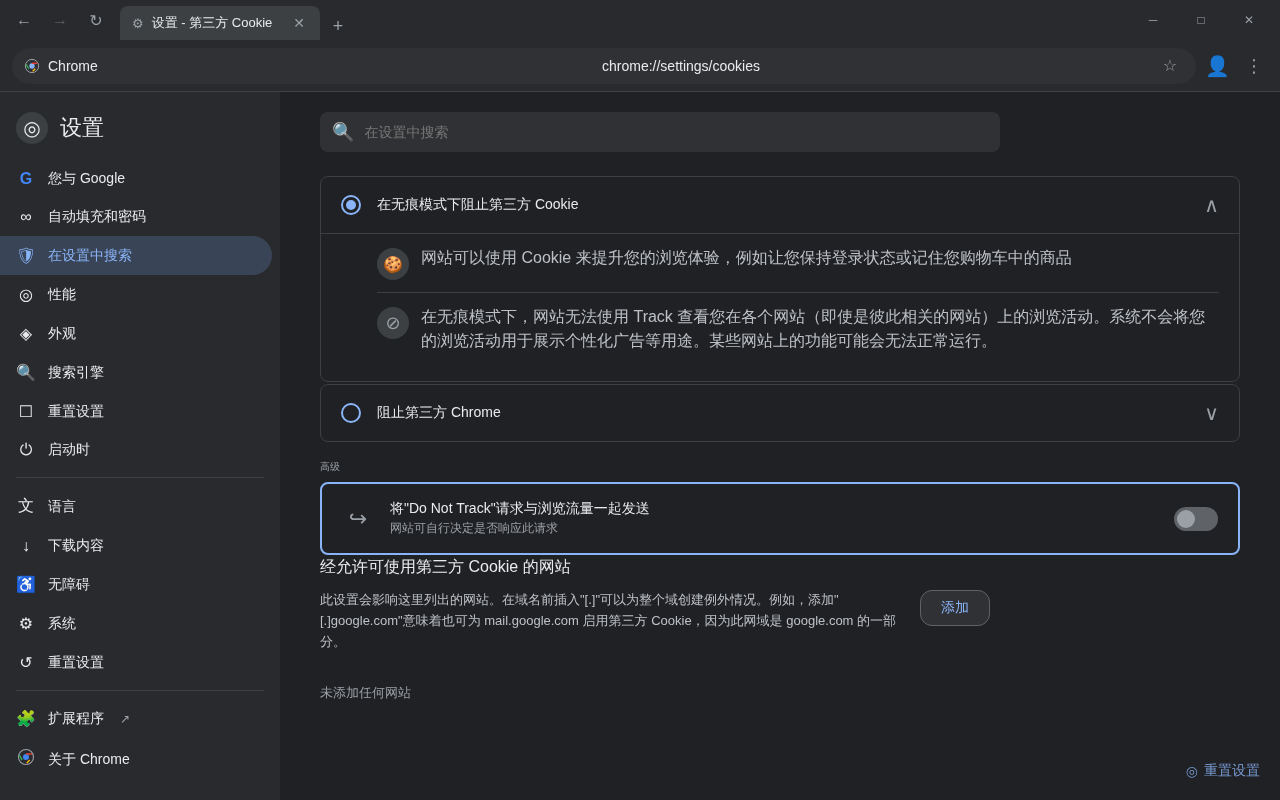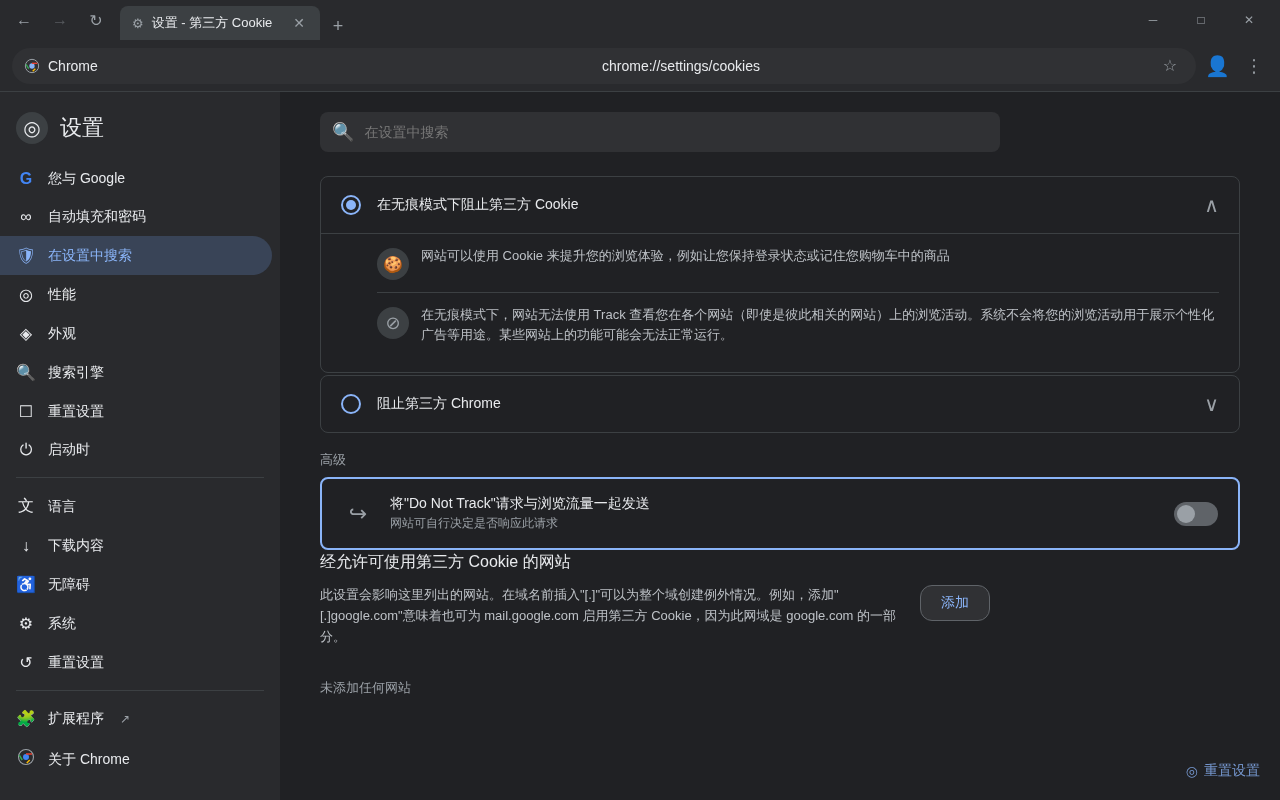--- a/index.html
+++ b/index.html
@@ -268,28 +268,28 @@
     .sub-icon {
       width: 32px; height: 32px;
       background: #3c4043;
       border-radius: 50%;
       display: flex; align-items: center; justify-content: center;
       flex-shrink: 0;
       font-size: 16px;
       margin-top: 2px;
     }
     .sub-text {
-      font-size: 13px;
+      font-size: 16px;
       color: #bdc1c6;
       line-height: 1.5;
     }
     .sub-option-divider { border-top: 1px solid #3c4043; }
 
     .section-label {
-      font-size: 13px;
+      font-size: 10px;
       color: #9aa0a6;
       padding: 16px 0 8px;
     }
 
     
     .dnt-card {
       border: 2px solid #8ab4f8;
       border-radius: 8px;
       margin-bottom: 2px;
       overflow: hidden;

